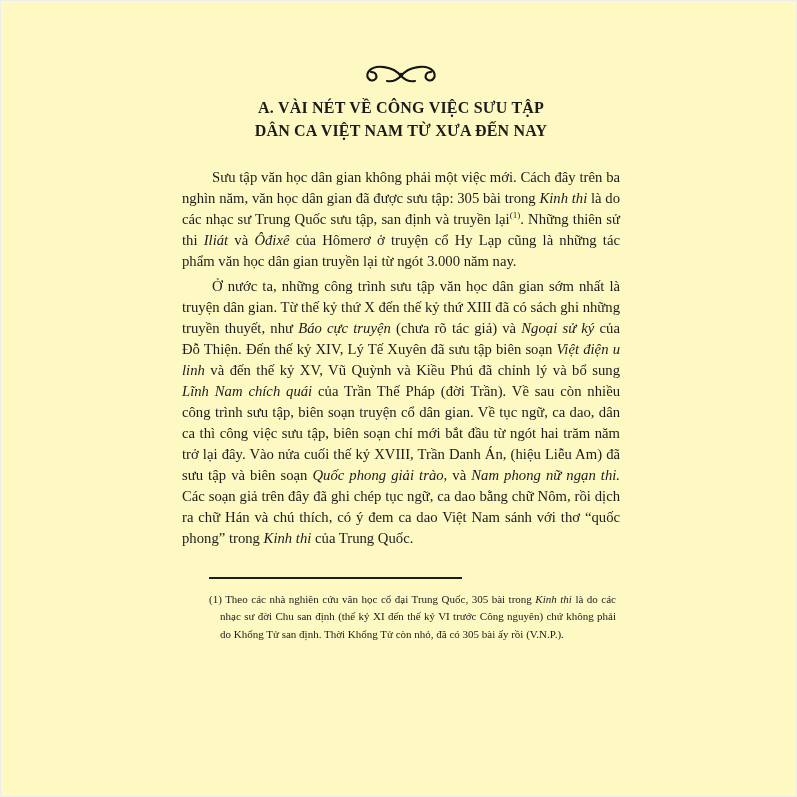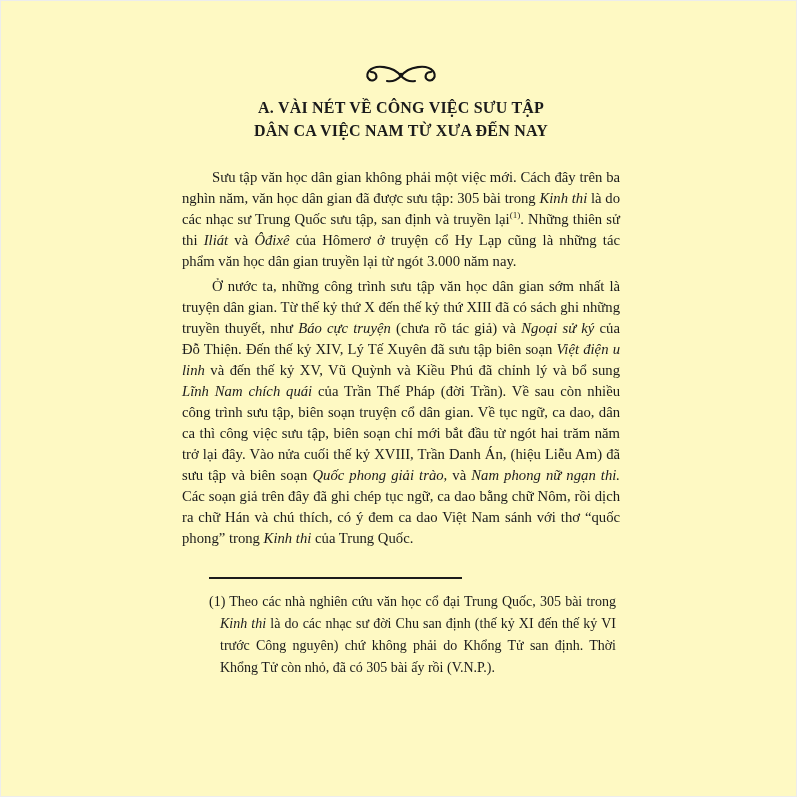--- a/index.html
+++ b/index.html
@@ -55,21 +55,21 @@
     vertical-align: super;
   }
   .footnote-sep {
     border: none;
     border-top: 2px solid #1c1c1c;
     width: 253px;
     height: 0;
     margin: 28px 0 12px 27px;
   }
   .footnote {
-    font-size: 14px;
+    font-size: 11px;
     line-height: 1.55;
     text-align: justify;
     margin: 0;
     padding-left: 38px;
     padding-right: 4px;
     text-indent: -11px;
     font-family: Liberation Serif, serif;
   }
 </style>
 </head>
@@ -85,21 +85,21 @@
           <path d="M45 15 C53 5 71 3 77 10 C81 15 77 21 72 19 C68 17 69 11 75 11"></path>
           <path d="M45 15 C41 19 36 21 31 20"></path>
           <path d="M45 15 C49 19 54 21 59 20"></path>
         </g>
         <circle cx="45" cy="14" r="2.3" fill="#151515"></circle>
       </svg>
     </div>
 
     <h1 class="heading">
       <span>A. VÀI NÉT VỀ CÔNG VIỆC SƯU TẬP</span>
-      <span>DÂN CA VIỆC NAM TỪ XƯA ĐẾN NAY</span>
+      <span>DÂN CA VIỆT NAM TỪ XƯA ĐẾN NAY</span>
     </h1>
 
     <div class="body-text">
       <p><span>Sưu tập văn học dân gian không phải một việc mới. Cách đây trên ba nghìn năm, văn học dân gian đã được sưu tập: 305 bài trong </span><i>Kinh thi</i><span> là do các nhạc sư Trung Quốc sưu tập, san định và truyền lại</span><sup>(1)</sup><span>. Những thiên sử thi </span><i>Iliát</i><span> và </span><i>Ôđixê</i><span> của Hômerơ ở truyện cổ Hy Lạp cũng là những tác phẩm văn học dân gian truyền lại từ ngót 3.000 năm nay.</span></p>
       <p><span>Ở nước ta, những công trình sưu tập văn học dân gian sớm nhất là truyện dân gian. Từ thế kỷ thứ X đến thế kỷ thứ XIII đã có sách ghi những truyền thuyết, như </span><i>Báo cực truyện</i><span> (chưa rõ tác giả) và </span><i>Ngoại sử ký</i><span> của Đỗ Thiện. Đến thế kỷ XIV, Lý Tế Xuyên đã sưu tập biên soạn </span><i>Việt điện u linh</i><span> và đến thế kỷ XV, Vũ Quỳnh và Kiều Phú đã chỉnh lý và bổ sung </span><i>Lĩnh Nam chích quái</i><span> của Trần Thế Pháp (đời Trần). Về sau còn nhiều công trình sưu tập, biên soạn truyện cổ dân gian. Về tục ngữ, ca dao, dân ca thì công việc sưu tập, biên soạn chỉ mới bắt đầu từ ngót hai trăm năm trở lại đây. Vào nửa cuối thế kỷ XVIII, Trần Danh Án, (hiệu Liễu Am) đã sưu tập và biên soạn </span><i>Quốc phong giải trào,</i><span> và </span><i>Nam phong nữ ngạn thi.</i><span> Các soạn giả trên đây đã ghi chép tục ngữ, ca dao bằng chữ Nôm, rồi dịch ra chữ Hán và chú thích, có ý đem ca dao Việt Nam sánh với thơ “quốc phong” trong </span><i>Kinh thi</i><span> của Trung Quốc.</span></p>
     </div>
 
     <hr class="footnote-sep">
 
     <p class="footnote"><span>(1) Theo các nhà nghiên cứu văn học cổ đại Trung Quốc, 305 bài trong </span><i>Kinh thi</i><span> là do các nhạc sư đời Chu san định (thế kỷ XI đến thế kỷ VI trước Công nguyên) chứ không phải do Khổng Tử san định. Thời Khổng Tử còn nhỏ, đã có 305 bài ấy rồi (V.N.P.).</span></p>

